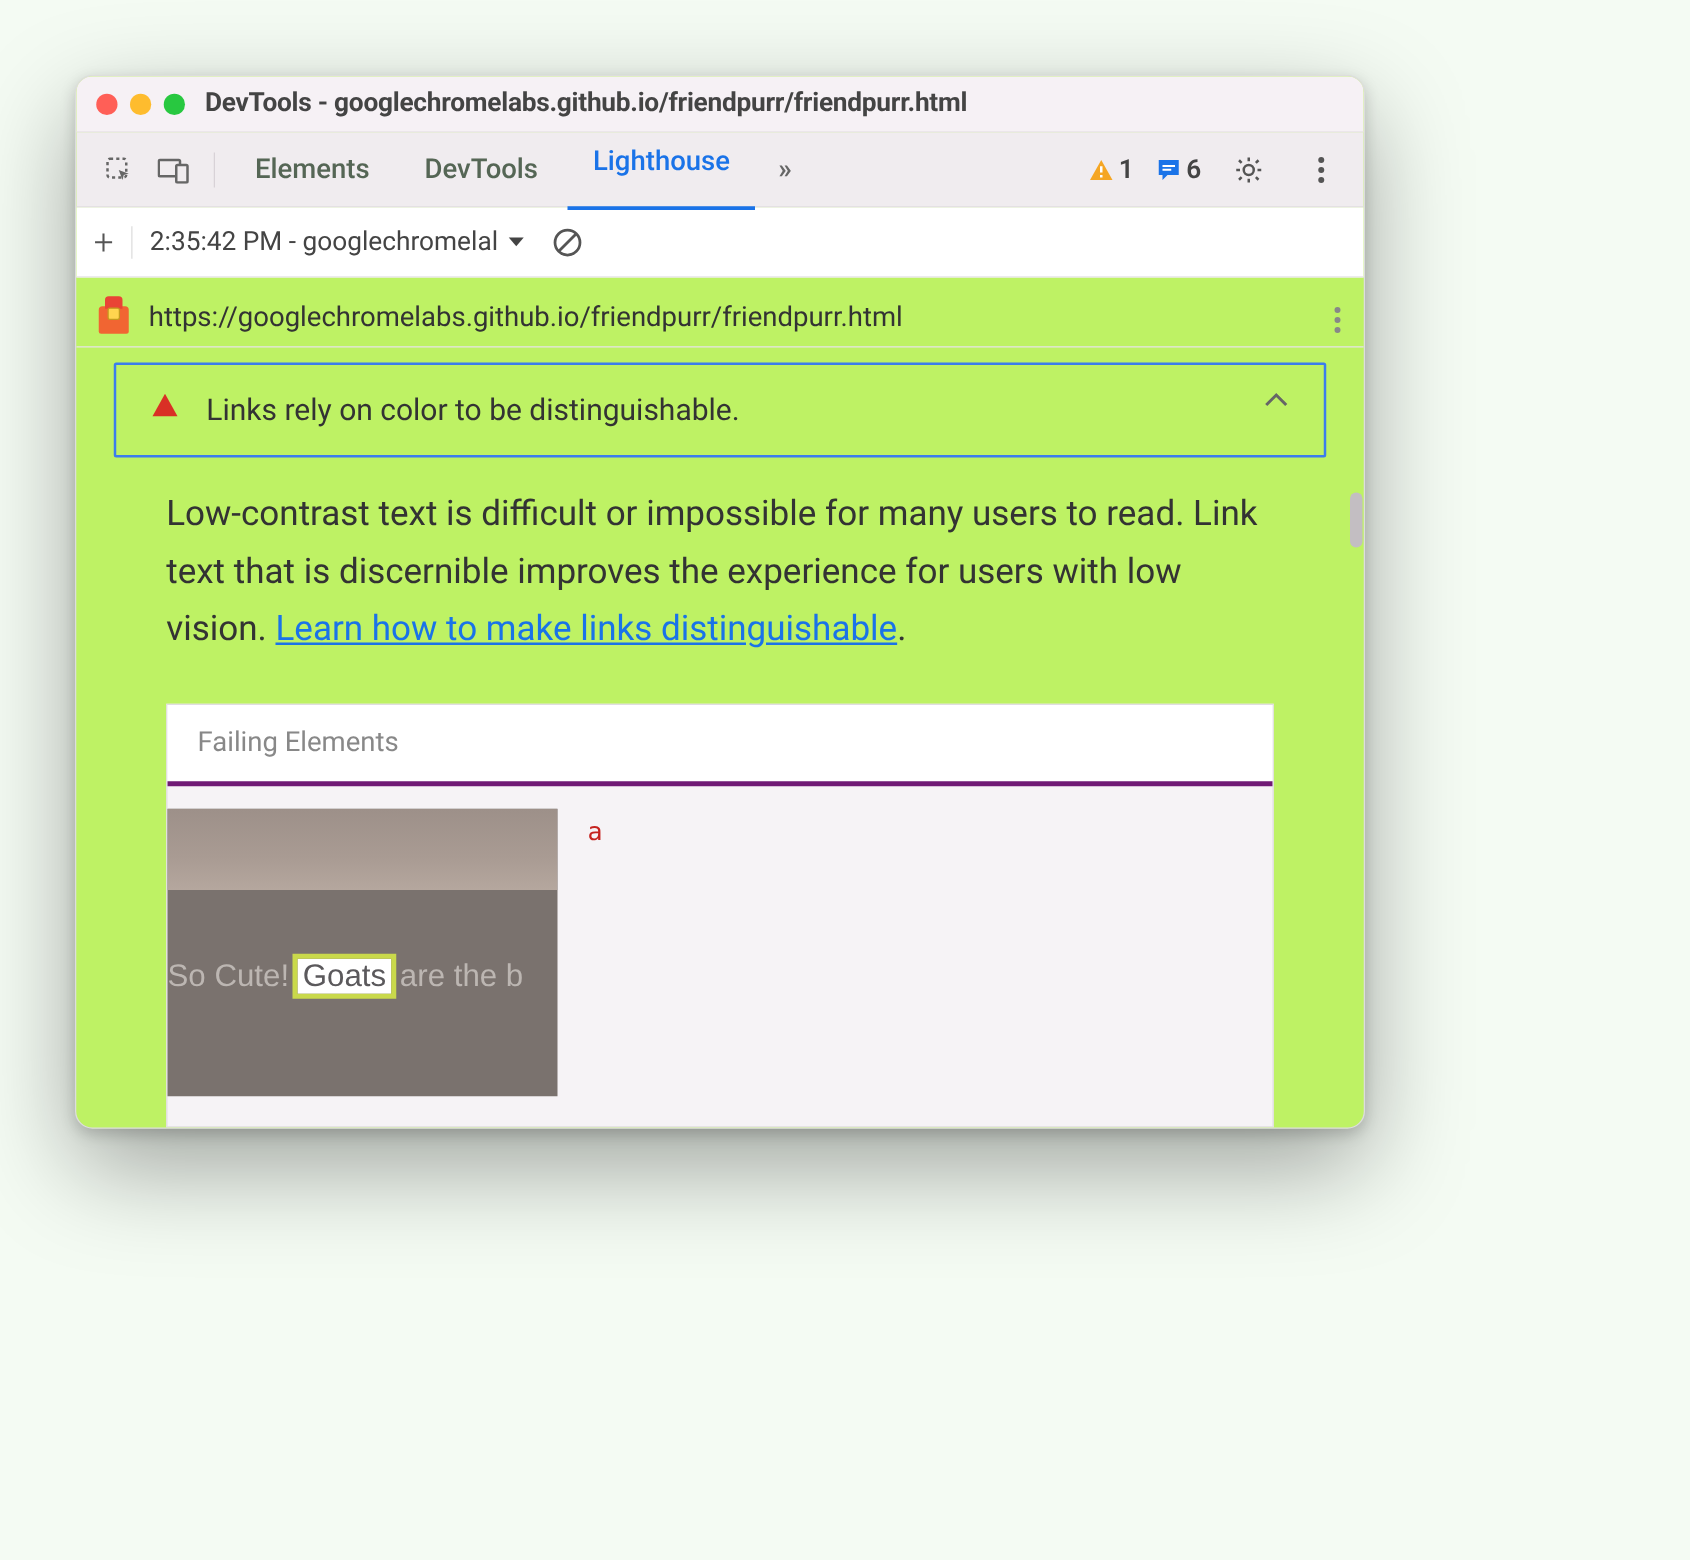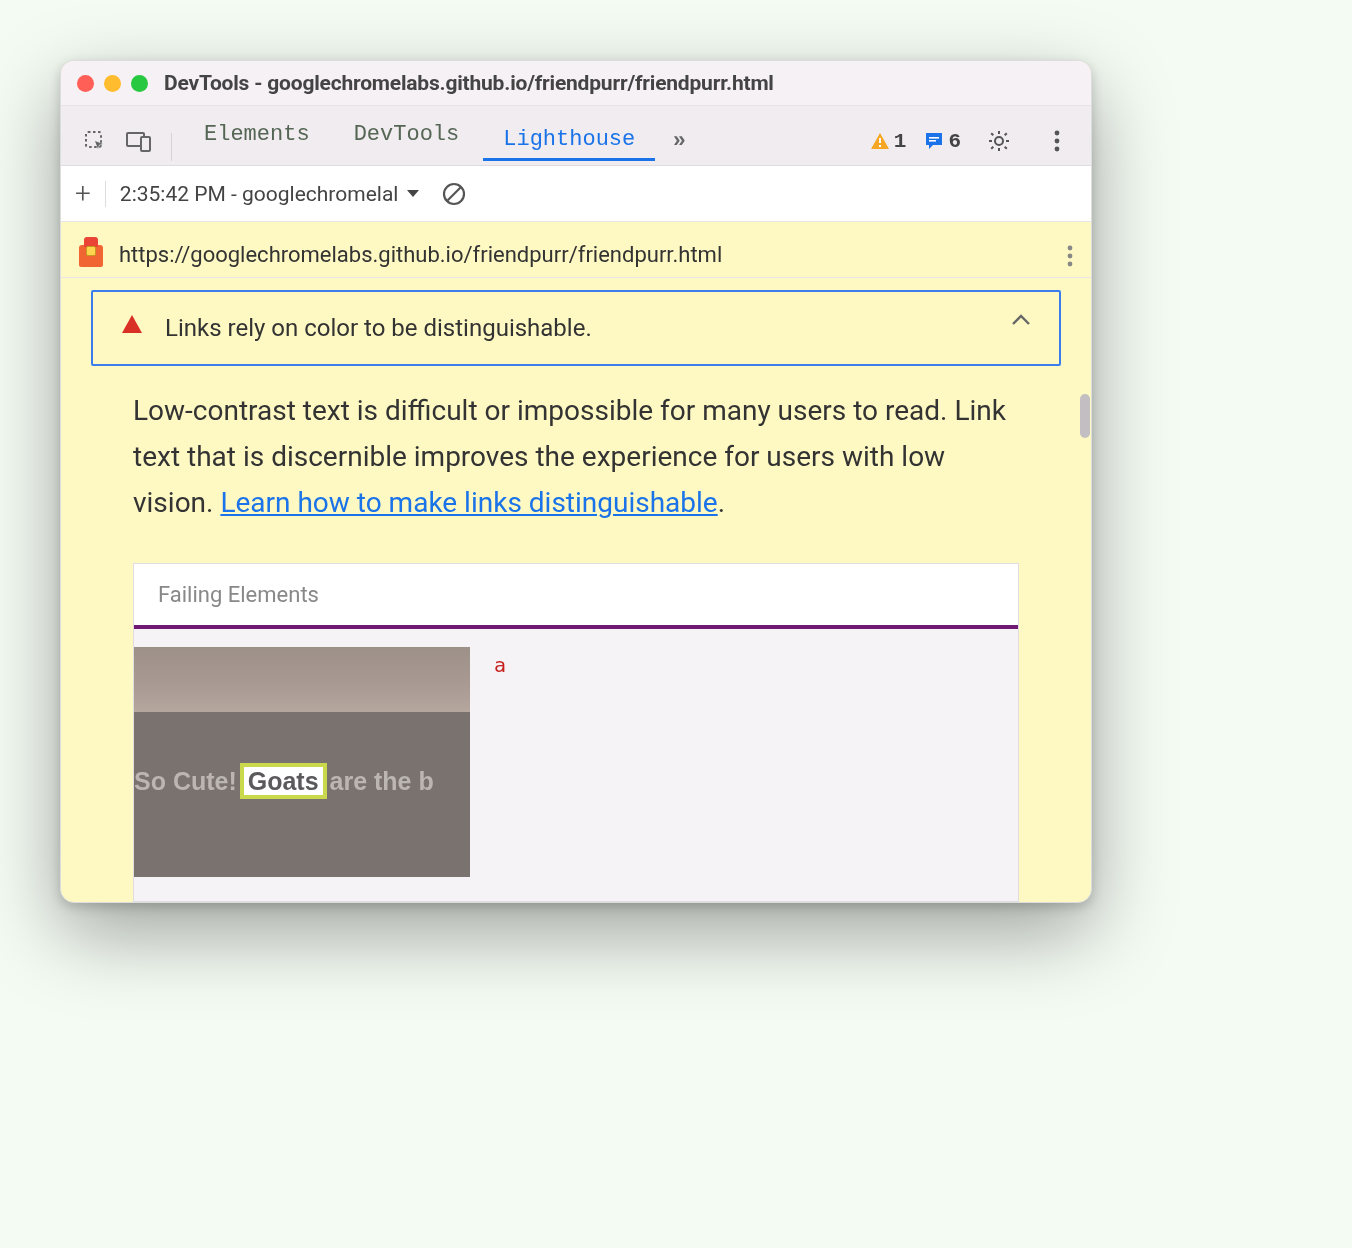--- a/index.html
+++ b/index.html
@@ -6,49 +6,48 @@
   body {
     margin: 0;
     padding: 60px;
     background: #f4fbf3;
     font-family: -apple-system, BlinkMacSystemFont, "Segoe UI", Roboto, sans-serif;
     width: 1352px;
     height: 1248px;
   }
   .window {
     width: 1032px;
-    background: #fef9c3;
+    background: #bef264;
     border-radius: 14px;
     overflow: hidden;
     box-shadow: 0 30px 80px rgba(0,0,0,0.35), 0 4px 12px rgba(0,0,0,0.18);
     border: 1px solid #ddd;
   }
   .titlebar {
     display: flex;
     align-items: center;
     gap: 10px;
     padding: 10px 16px;
     background: #f6f1f5;
     border-bottom: 1px solid #e7e2e6;
   }
   .traffic { display:flex; gap:10px; margin-right: 6px;}
   .dot { width:17px; height:17px; border-radius:50%; }
   .dot.red{background:#ff5f57;} .dot.yellow{background:#febc2e;} .dot.green{background:#28c840;}
   .title-text { font-weight:700; color:#444; font-size:21px; letter-spacing:-0.2px;}
   .toolbar {
-    display:flex; align-items:flex-end; padding: 4px 14px; background:#f0ecef;
+    display:flex; align-items:center; padding: 4px 14px; background:#f0ecef;
     border-bottom:1px solid #e0dbe0;
     gap: 4px;
     height: 60px;
-    font-family: Liberation Mono, monospace;
   }
   .tb-btn { display:flex; align-items:center; justify-content:center; width:40px; height:40px; color:#555; border-radius:4px;}
   .tb-sep { width:1px; height:28px; background:#d8d2d7; margin:0 8px;}
   .tab { padding: 14px 20px; font-size:22px; color:#565; font-weight:500;}
-  .tab.active { color:#1a73e8; border-bottom:3px solid #1a73e8; padding-bottom:6px;}
+  .tab.active { color:#1a73e8; border-bottom:3px solid #1a73e8; padding-bottom:23px;}
   .toolbar-rt { margin-left:auto; display:flex; gap:18px; align-items:center;}
   .warn-badge { display:flex; align-items:center; gap:4px; font-size:21px; color:#444; font-weight:600;}
   .msg-badge { display:flex; align-items:center; gap:4px; font-size:21px; color:#444; font-weight:600;}
   .subbar {
     display:flex; align-items:center; padding:8px 14px; gap:14px;
     border-bottom:1px solid #e8e4e8; background:#fff;
     height: 56px;
     font-size:21px; color:#444;
   }
   .subbar .plus { font-size:28px; font-weight:300; color:#555;}
@@ -83,22 +82,22 @@
     margin: 28px 42px 0 42px;
     border:1px solid #e0dde0;
     background:#f6f3f6;
   }
   .failing-header {
     background:#fff; padding:18px 24px; border-bottom:4px solid #701a75;
     font-size:22px; color:#888;
   }
   .failing-body { padding:18px 24px 24px 0; display:flex; gap:24px; align-items:flex-start;}
   .thumb {
-    width:336px; height:230px; background:#7a726e;
-    position:relative; overflow:hidden; margin-left:0px;font-weight:bold;
+    width:312px; height:230px; background:#7a726e;
+    position:relative; overflow:hidden; margin-left:0px;
   }
   .thumb .sky{ position:absolute; top:0; left:0; right:0; height:65px;
     background:linear-gradient(180deg,#9d9089 0%,#a99b93 60%,#b5a79e 100%);}
   .thumb .textband{ position:absolute; top:120px; left:0; right:0;
     font-size:25px; color:#bcb6b2; font-family:Arial, sans-serif; white-space:nowrap; padding-left:0;}
   .hlword{ background:#fff; color:#5b595c; padding:0 4px; outline:4px solid #c9d94b;}
   .element-tag { font-family: ui-monospace, Menlo, monospace; color:#c5221f; font-size:20px; padding-top:6px;}
   .scrollthumb{ position:absolute; right:1px; top:116px; width:10px; height:44px; background:#c3bec2; border-radius:6px;}
   svg { display:block;}
 </style>

